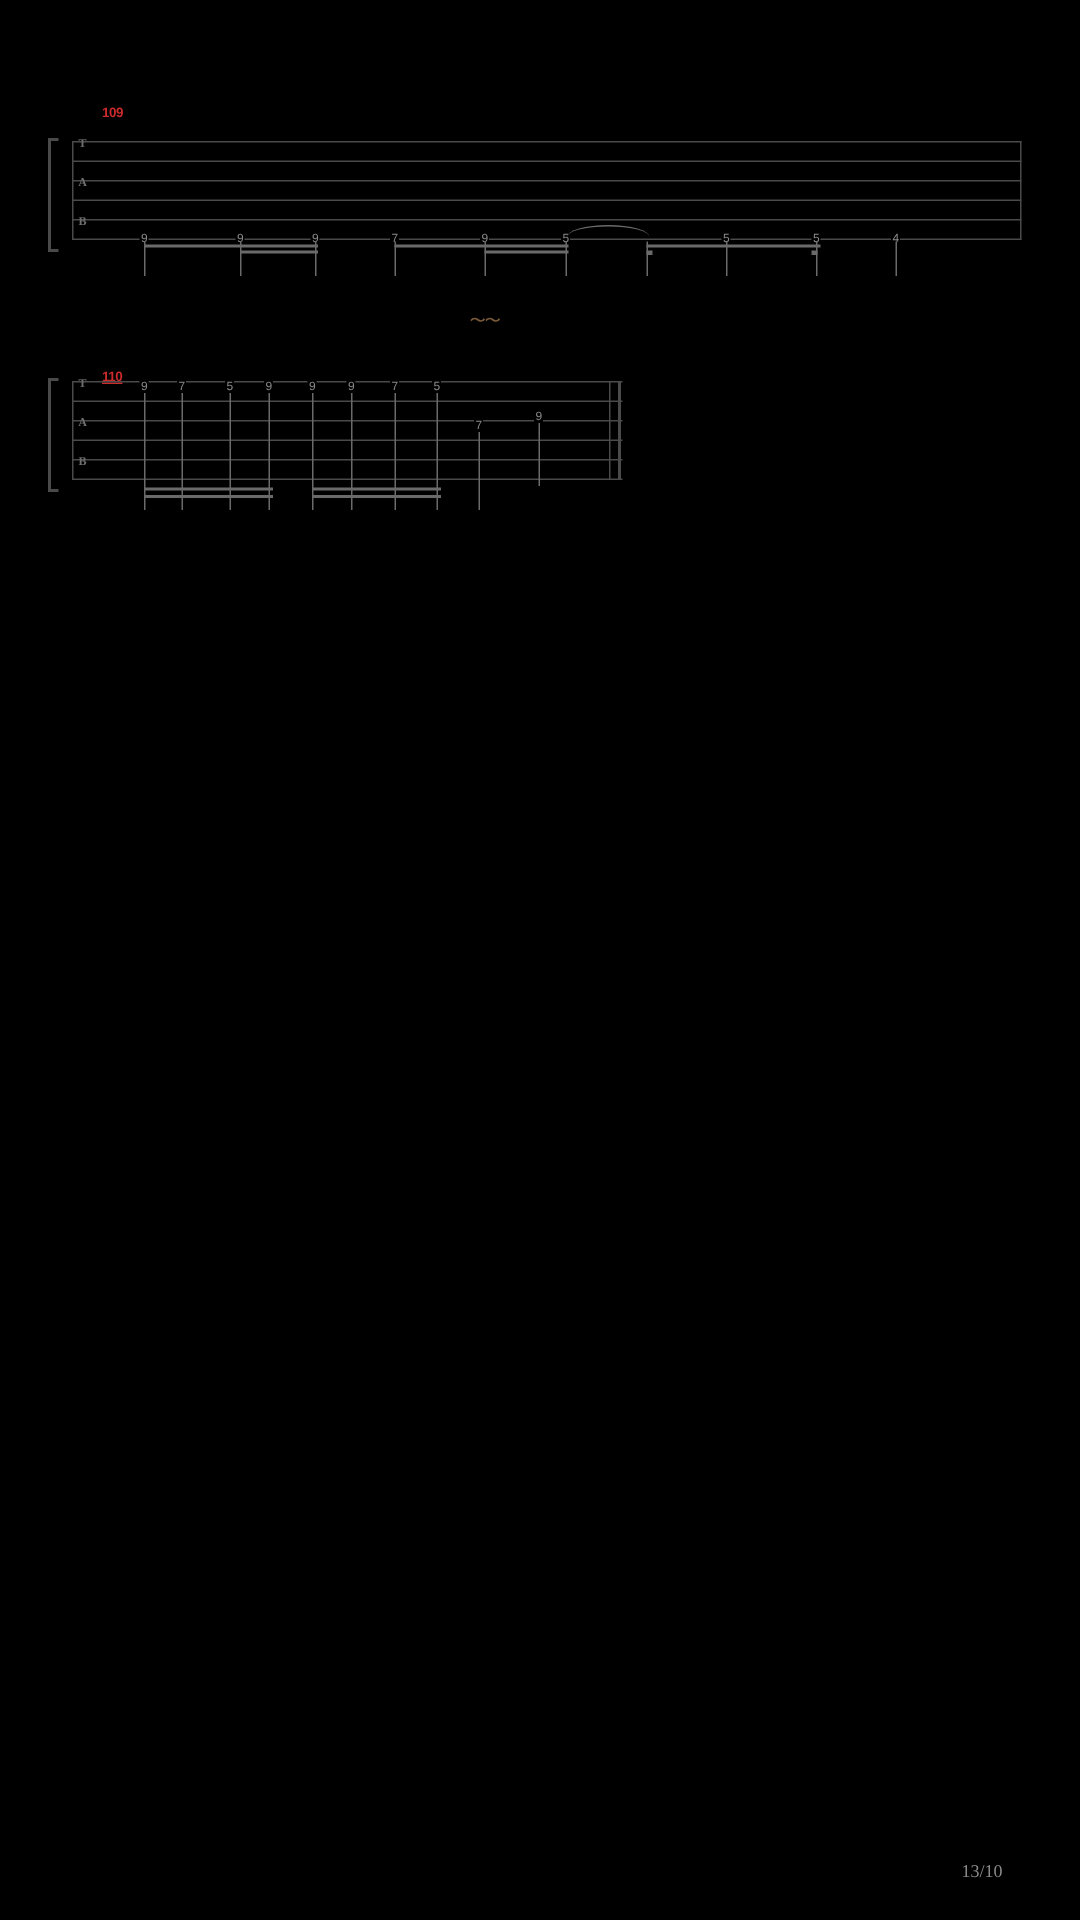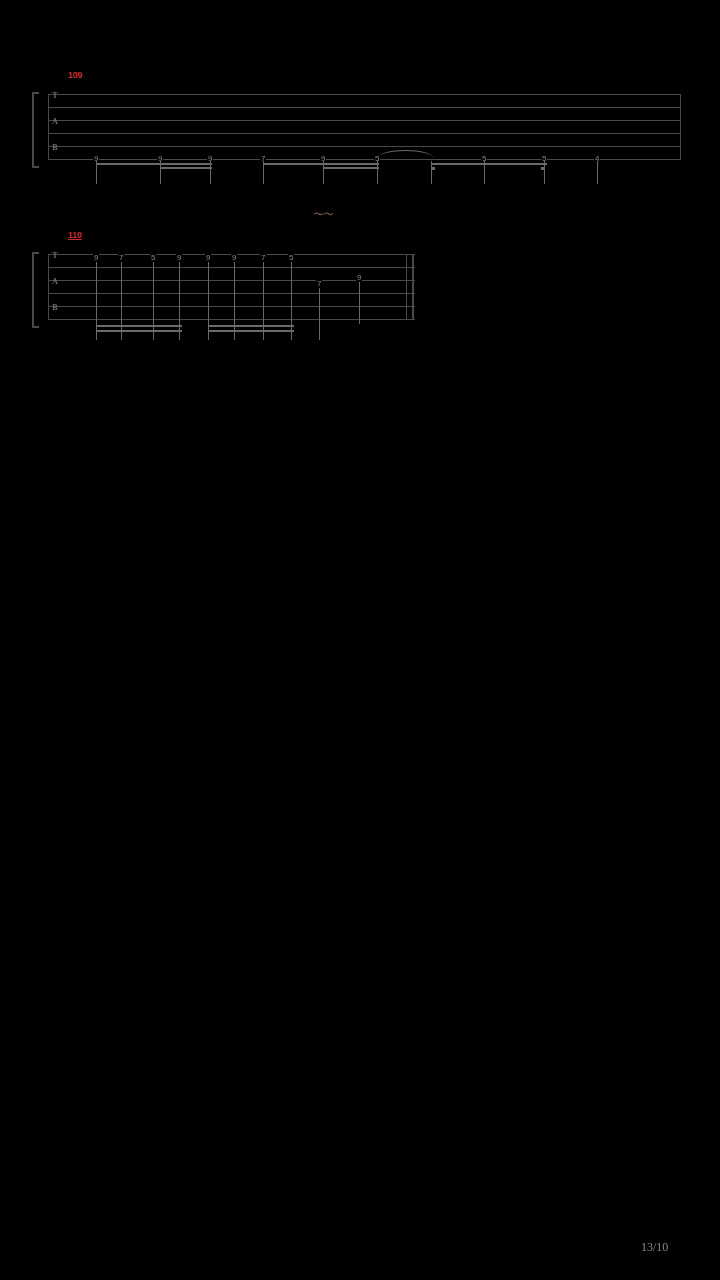--- a/index.html
+++ b/index.html
@@ -186,21 +186,21 @@
     <div class="beam" style="left:231px; top:97px;  width:116px;"></div>
     <div class="beam" style="left:291px; top:101px; width:56px;"></div>
 
     <div class="beam" style="left:399px; top:97px;  width:116px;"></div>
     <div class="flag-dot" style="left:399px; top:101px;"></div>
     <div class="flag-dot" style="left:509px; top:101px;"></div>
   </div>
 
   <div class="system" style="left:32px; top:208px; width:390px; height:115px;">
 
-    <span class="measure-number" style="left:36px; top:4px;text-decoration:underline;">110</span>
+    <span class="measure-number" style="left:36px; top:20px;text-decoration:underline;">110</span>
 
     <span class="vibrato" style="left:281px; top:-16px;">〜〜</span>
 
     <div class="bracket" style="left:0px; top:26px; height:72px;"></div>
 
     <div class="staff" style="left:16px; top:28px; width:367px; height:70px;">
       <div class="staff-line" style="left:0; top:0px;  width:367px;"></div>
       <div class="staff-line" style="left:0; top:13px; width:367px;"></div>
       <div class="staff-line" style="left:0; top:26px; width:367px;"></div>
       <div class="staff-line" style="left:0; top:39px; width:367px;"></div>

